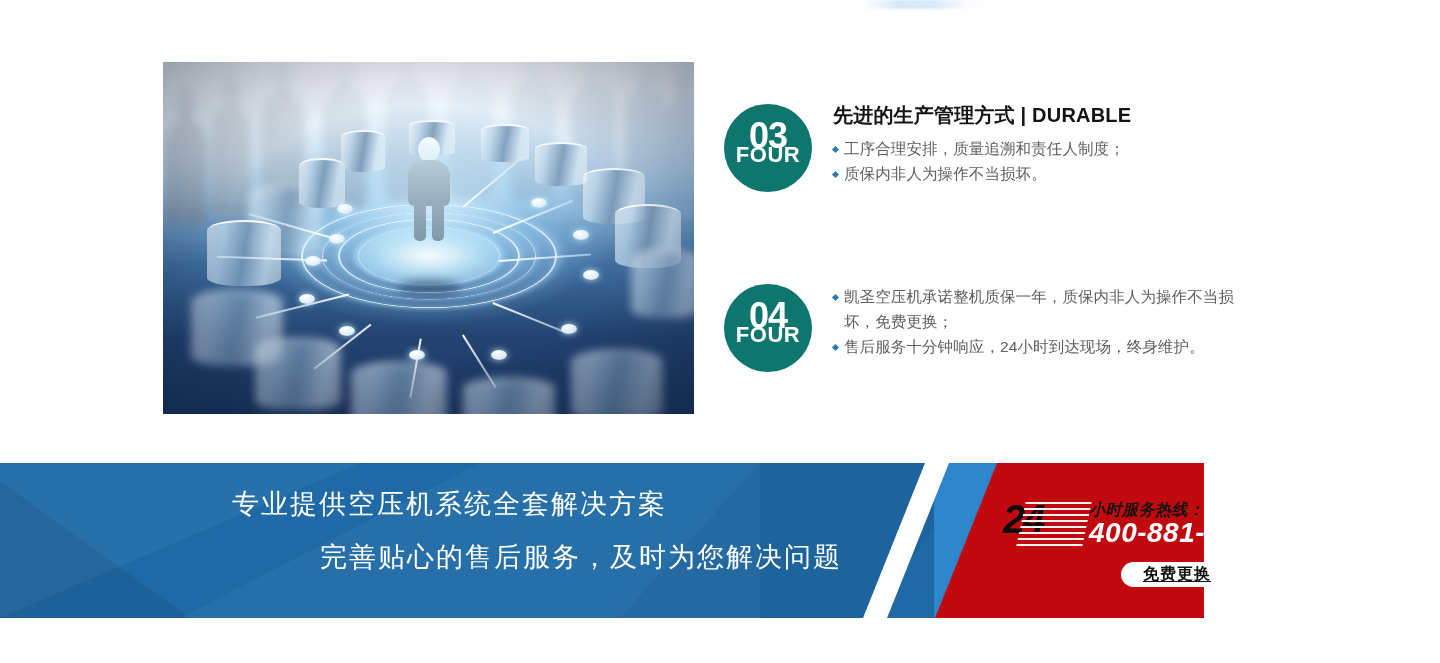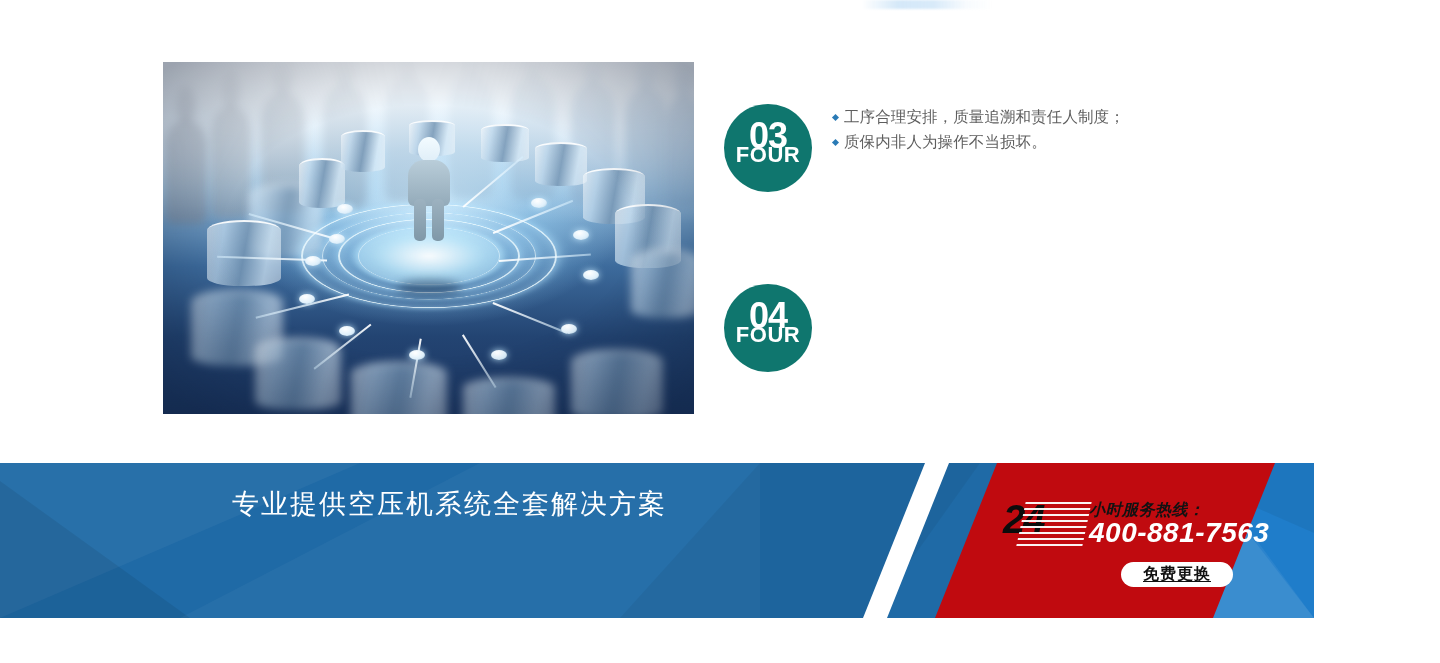--- a/index.html
+++ b/index.html
@@ -217,21 +217,21 @@
     width: 5px; height: 5px;
     background: #2a7ab5;
     transform: rotate(45deg);
   }
   .w-280 { max-width: 412px; }
 
   
   .banner {
     position: absolute;
     left: 0; top: 463px;
-    width: 1314px; height: 155px;
+    width: 1204px; height: 155px;
     overflow: hidden;
     background: #1f6aa6;
   }
   .facet { position: absolute; }
 
   .banner-right-blue {
     position: absolute;
     right: 0; top: 0;
     width: 270px; height: 155px;
     background: #1f7dca;
@@ -440,33 +440,38 @@
 
     <div class="photo-vignette"></div>
   </div>
 
   <div class="feature feature-3">
     <div class="badge">
       <div class="badge-num">03</div>
       <div class="badge-word">FOUR</div>
     </div>
     <div class="feature-text">
+      <div class="feature-title">先进的生产管理方式 | DURABLE</div>
       <ul class="bullet-list">
         <li class="bullet-item">工序合理安排，质量追溯和责任人制度；</li>
         <li class="bullet-item">质保内非人为操作不当损坏。</li>
       </ul>
     </div>
   </div>
 
   <div class="feature feature-4">
     <div class="badge">
       <div class="badge-num">04</div>
       <div class="badge-word">FOUR</div>
     </div>
     <div class="feature-text">
+      <ul class="bullet-list w-280">
+        <li class="bullet-item">凯圣空压机承诺整机质保一年，质保内非人为操作不当损坏，免费更换；</li>
+        <li class="bullet-item">售后服务十分钟响应，24小时到达现场，终身维护。</li>
+      </ul>
     </div>
   </div>
 
   <div class="banner">
 
     <div class="facet" style="left:0; top:0; width:520px; height:155px; background:rgba(255,255,255,0.045); clip-path:polygon(0 0, 360px 0, 0 155px);"></div>
     <div class="facet" style="left:0; top:0; width:320px; height:155px; background:rgba(0,0,0,0.075); clip-path:polygon(0 18px, 190px 155px, 0 155px);"></div>
     <div class="facet" style="left:60px; top:0; width:700px; height:155px; background:rgba(255,255,255,0.035); clip-path:polygon(420px 0, 700px 0, 700px 155px, 120px 155px);"></div>
     <div class="facet" style="left:620px; top:0; width:360px; height:155px; background:rgba(0,0,0,0.05); clip-path:polygon(140px 0, 360px 0, 250px 155px, 0 155px);"></div>
 
@@ -474,20 +479,21 @@
       <div class="facet" style="left:0; top:0; width:270px; height:155px; background:rgba(255,255,255,0.07); clip-path:polygon(0 0, 150px 0, 270px 155px, 0 155px);"></div>
       <div class="facet" style="left:0; top:0; width:270px; height:155px; background:rgba(0,0,0,0.055); clip-path:polygon(110px 0, 270px 0, 270px 70px);"></div>
       <div class="facet" style="left:0; top:0; width:270px; height:155px; background:rgba(255,255,255,0.06); clip-path:polygon(60px 155px, 200px 60px, 270px 155px);"></div>
     </div>
 
     <div class="banner-red-edge"></div>
     <div class="banner-red"></div>
 
     <div class="banner-copy">
       <div class="banner-line banner-line-1">专业提供空压机系统全套解决方案</div>
+      <div class="banner-line banner-line-2">完善贴心的售后服务，及时为您解决问题</div>
     </div>
   </div>
 
   <div class="hotline">
     <div class="hotline-row">
       <div class="num24">24</div>
       <div class="speed-lines"></div>
       <div class="hotline-label">小时服务热线：</div>
       <div class="hotline-number">400-881-7563</div>
     </div>

